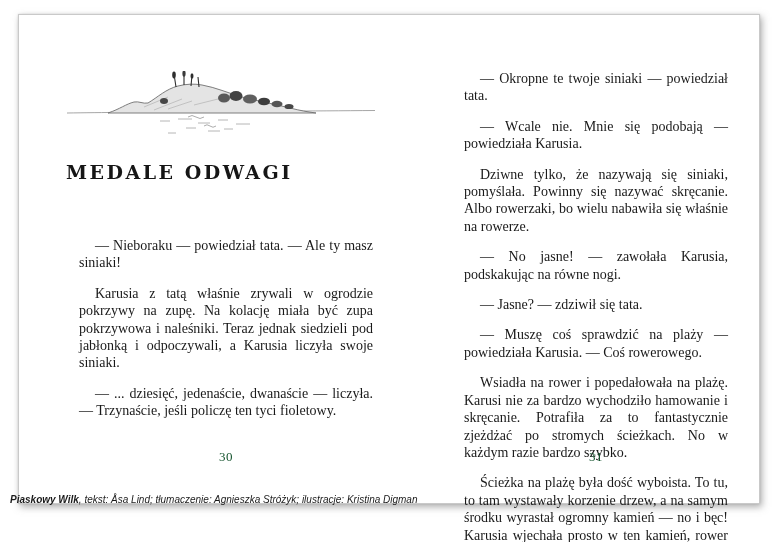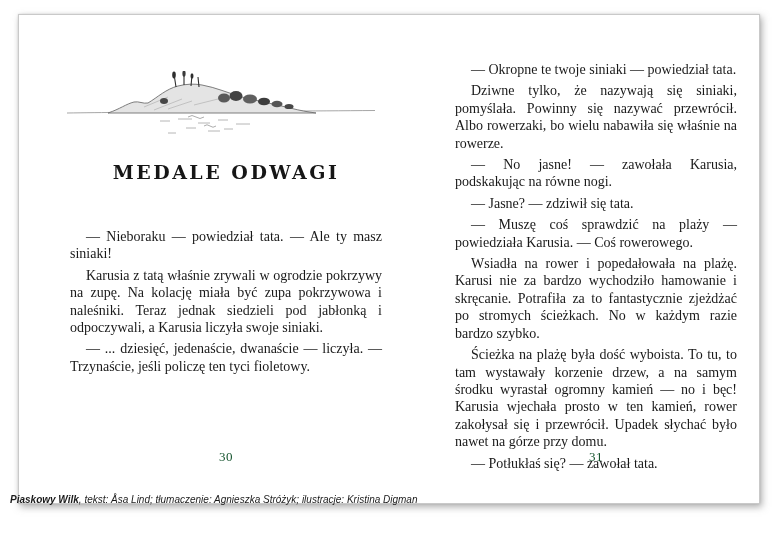--- a/index.html
+++ b/index.html
@@ -29,39 +29,39 @@
     position: absolute;
     left: -2px; top: 56px;
     width: 314px; height: 78px;
   }
 
   .chapter-title {
     position: absolute;
     left: 0; top: 146px;
     width: 320px;
     margin: 0;
-    text-align: center;
+    text-align: left;
     font-family: "DejaVu Serif", serif;
     font-weight: bold;
     font-size: 19px;
     letter-spacing: 2.5px;
     color: #161616;
   }
 
   .body {
     position: absolute;
     width: 100%;
     font-size: 14px;
     line-height: 17.4px;
     color: #191919;
     text-align: justify;
   }
   .page-left  .body { top: 209px; }
   .page-right .body { top: 42px; }
-  .body p.para { margin: 4px; }
+  .body p.para { margin: 13px; }
   .body p.para.indent { text-indent: 16px; }
 
   .pagenum {
     position: absolute;
     top: 434px;
     width: 100%;
     text-align: center;
     font-size: 13px;
     letter-spacing: 0.5px;
     color: #14532d;
@@ -125,21 +125,22 @@
           <p class="para indent">Karusia z tatą właśnie zrywali w ogrodzie pokrzywy na zupę. Na kolację miała być zupa pokrzywowa i naleśniki. Teraz jednak siedzieli pod jabłonką i odpoczywali, a Karusia liczyła swoje siniaki.</p>
           <p class="para indent">— ... dziesięć, jedenaście, dwanaście — liczyła. — Trzynaście, jeśli policzę ten tyci fioletowy.</p>
         </div>
 
       <div class="pagenum">30</div>
     </section>
 
     <section class="page page-right">
       <div class="body">
           <p class="para indent">— Okropne te twoje siniaki — powiedział tata.</p>
-          <p class="para indent">Dziwne tylko, że nazywają się siniaki, pomyślała. Powinny się nazywać przewrócił. Albo rowerzaki, bo wielu nabawiła się właśnie na rowerze.</p>
+          <p class="para indent">— Wcale nie. Mnie się podobają — powiedziała Karusia.</p>
+          <p class="para indent">Dziwne tylko, że nazywają się siniaki, pomyślała. Powinny się nazywać skręcanie. Albo rowerzaki, bo wielu nabawiła się właśnie na rowerze.</p>
           <p class="para indent">— No jasne! — zawołała Karusia, podskakując na równe nogi.</p>
           <p class="para indent">— Jasne? — zdziwił się tata.</p>
           <p class="para indent">— Muszę coś sprawdzić na plaży — powiedziała Karusia. — Coś rowerowego.</p>
           <p class="para indent">Wsiadła na rower i popedałowała na plażę. Karusi nie za bardzo wychodziło hamowanie i skręcanie. Potrafiła za to fantastycznie zjeżdżać po stromych ścieżkach. No w każdym razie bardzo szybko.</p>
           <p class="para indent">Ścieżka na plażę była dość wyboista. To tu, to tam wystawały korzenie drzew, a na samym środku wyrastał ogromny kamień — no i bęc! Karusia wjechała prosto w ten kamień, rower zakołysał się i przewrócił. Upadek słychać było nawet na górze przy domu.</p>
           <p class="para indent">— Potłukłaś się? — zawołał tata.</p>
         </div>
 
       <div class="pagenum">31</div>
     </section>

